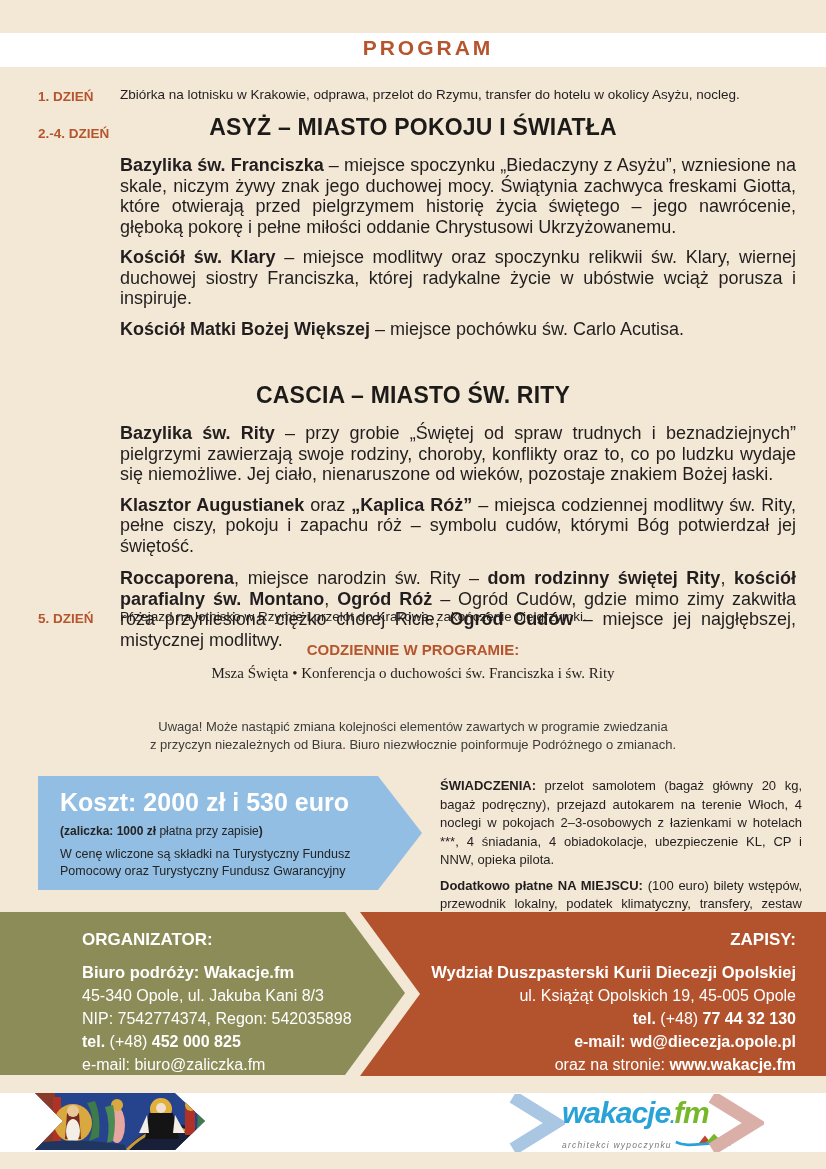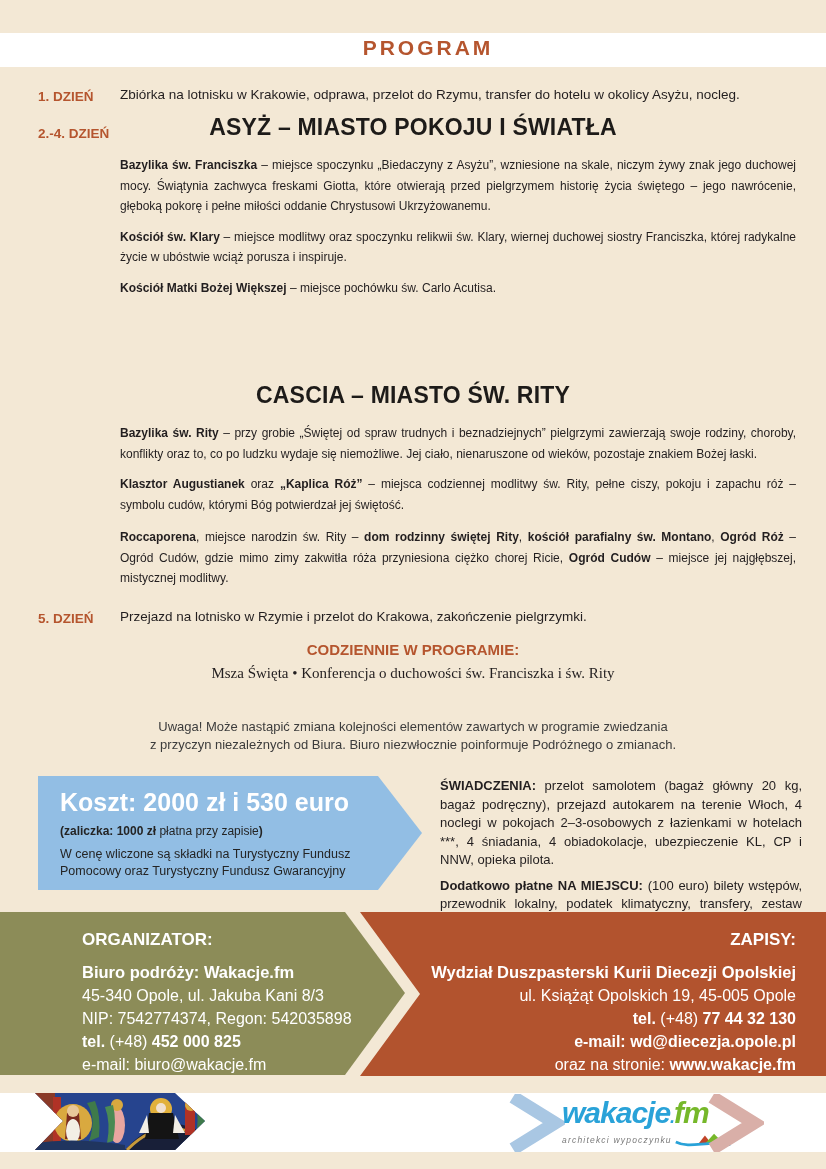--- a/index.html
+++ b/index.html
@@ -11,21 +11,21 @@
   }
   .abs{position:absolute;}
   
   .top-band{left:0;top:33px;width:826px;height:34px;background:#ffffff;}
   .program-title{left:15px;top:36px;width:826px;text-align:center;
     font-size:21px;font-weight:bold;letter-spacing:3px;color:#b5552e;}
   
   .day-label{font-size:13.5px;font-weight:bold;color:#b5552e;white-space:nowrap;}
   .day-text{font-size:13.5px;color:#221e1f;}
   .h1{width:826px;left:0;text-align:center;font-size:23px;font-weight:bold;color:#1d1b19;letter-spacing:.2px;}
-  .paras{width:676px;left:120px;font-size:12px;line-height:20.5px;text-align:justify;}
+  .paras{width:676px;left:120px;font-size:18px;line-height:20.5px;text-align:justify;}
   .paras p{margin:0 0 10px 0;}
   .center-line{left:0;width:826px;text-align:center;}
   .daily-head{font-size:15px;font-weight:bold;color:#b5552e;}
   .daily-line{font-size:15px;color:#221e1f;font-family:Liberation Serif, serif;}
   .note-line{font-size:13px;color:#3c3c3c;}
   
   .cost-box{left:38px;top:776px;width:384px;height:114px;background:#92bee4;
     clip-path:polygon(0 0,340px 0,384px 57px,340px 114px,0 114px);}
   .cost-inner{left:60px;top:788px;width:310px;}
   .cost-title{font-size:25px;font-weight:bold;color:#ffffff;margin:0 0 7px 0;}
@@ -46,21 +46,21 @@
   .rust-text{left:420px;top:928px;width:376px;text-align:right;}
   
   .footer-band{left:0;top:1093px;width:826px;height:59px;background:#ffffff;}
   .fresco-wrap{left:35px;top:1093px;width:172px;height:57px;
     clip-path:polygon(0 0,140px 0,170px 28px,140px 57px,0 57px,28px 28px);}
   .chevron{top:1094px;width:62px;height:58px;}
   .logo-wrap{left:562px;top:1098px;width:170px;}
   .logo-line{font-style:italic;font-weight:bold;font-size:30px;line-height:30px;letter-spacing:-1px;}
   .logo-blue{color:#29a2d8;}
   .logo-green{color:#76b82a;}
-  .logo-sub{display:flex;align-items:flex-start;margin-top:0;}
+  .logo-sub{display:flex;align-items:flex-end;margin-top:0;}
   .tagline{font-size:8.5px;font-style:italic;letter-spacing:1.2px;color:#7a7a7a;white-space:nowrap;margin-top:3px;}
   b{font-weight:bold;}
 </style>
 </head>
 <body>
 
 <div class="page">
 
   <div class="abs top-band"></div>
   <div class="abs program-title">PROGRAM</div>
@@ -106,21 +106,21 @@
     <p>Pokój 1-osobowy za dopłatą 200 euro.</p>
   </div>
 
   <div class="abs olive-block"></div>
   <div class="abs olive-text block-text">
     <div class="block-head">ORGANIZATOR:</div>
     <div class="block-name">Biuro podróży: Wakacje.fm</div>
     <div>45-340 Opole, ul. Jakuba Kani 8/3</div>
     <div>NIP: 7542774374, Regon: 542035898</div>
     <div><b>tel.</b><span> (+48) </span><b>452 000 825</b></div>
-    <div>e-mail: biuro@wakacje.fm</div>
+    <div>e-mail: biuro@zaliczka.fm</div>
   </div>
 
   <div class="abs rust-block"></div>
   <div class="abs rust-text block-text">
     <div class="block-head">ZAPISY:</div>
     <div class="block-name">Wydział Duszpasterski Kurii Diecezji Opolskiej</div>
     <div>ul. Książąt Opolskich 19, 45-005 Opole</div>
     <div><b>tel.</b><span> (+48) </span><b>77 44 32 130</b></div>
     <div><b>e-mail: wd@diecezja.opole.pl</b></div>
     <div><span>oraz na stronie: </span><b>www.wakacje.fm</b></div>

